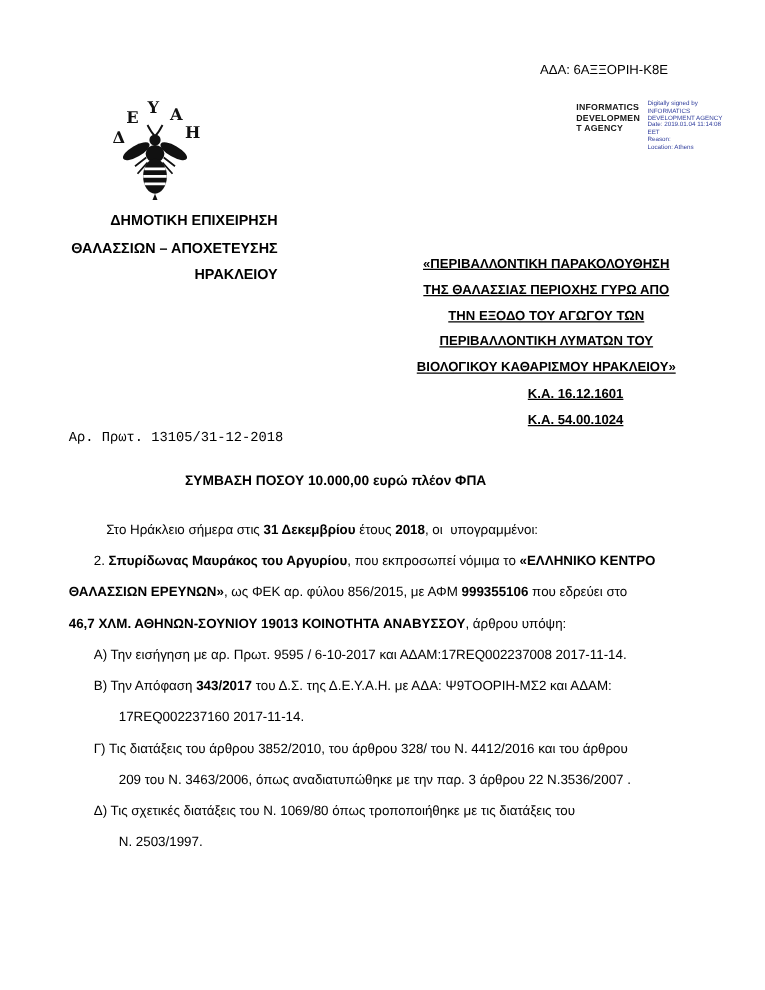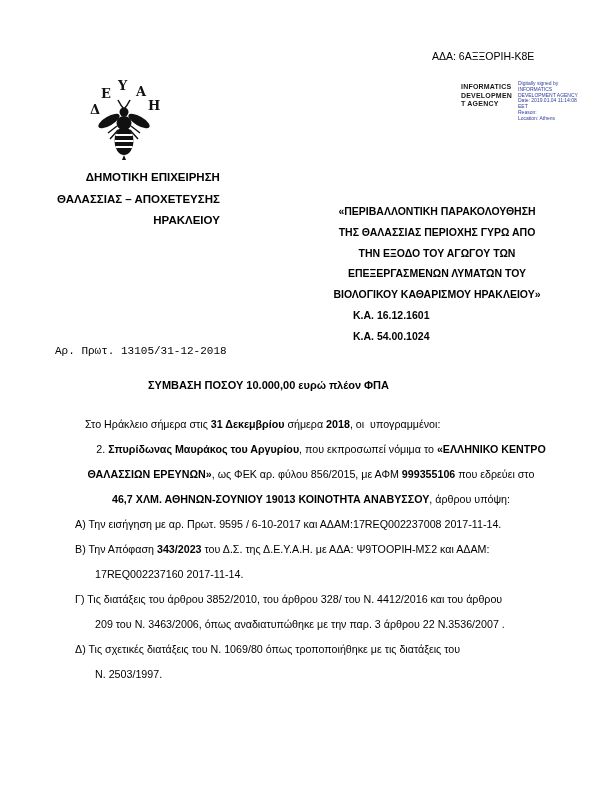--- a/index.html
+++ b/index.html
@@ -15,34 +15,34 @@
   .agency { position:absolute; left:461px; top:43px; font-size:7px; line-height:8.5px;
             font-weight:bold; letter-spacing:.2px; color:#161616; }
   .sig { position:absolute; left:518px; top:41px; width:62px; font-size:5px;
          line-height:5.8px; color:#33409e; }
 
   .org { position:absolute; left:57px; top:127px; font-size:11.5px; font-weight:bold;
          line-height:21.5px;text-align:right; }
   .org div:nth-child(3) { padding-left:31px; }
 
   .project { position:absolute; left:306px; top:161px; width:262px; font-size:10.5px;
-             font-weight:bold; line-height:20.8px; text-align:center; }
-  .project div:nth-child(6), .project div:nth-child(7) { text-align:left; padding-left:47px; }
+             font-weight:bold; line-height:20.8px; text-align:center;text-decoration:underline; }
+  .project div:nth-child(6), .project div:nth-child(7) { text-align:center; padding-left:47px; }
 
   .protocol { position:absolute; left:55px; top:305px; font-size:11px;font-family:Liberation Mono, monospace; }
 
   .contract-title { position:absolute; left:148px; top:339px; font-size:11px; font-weight:bold; }
 
   .body-text { position:absolute; left:55px; top:372px; width:512px; font-size:10.7px;
                line-height:25px; }
   .body-text p { white-space:pre-wrap; margin:0; }
   .b { font-weight:bold; }
   p.indent   { text-indent:30px; }
   p.item1    { padding-left:30px; text-indent:-17px; }
-  p.item2    { text-indent:20px;text-align:center; }
+  p.item2    { text-indent:20px; }
   p.refA     { padding-left:20px; }
   p.refHang  { padding-left:40px; text-indent:-20px; }
 </style>
 </head>
 <body>
 
 <div class="page">
 
   <div class="ada">ΑΔΑ: 6ΑΞΞΟΡΙΗ-Κ8Ε</div>
 
@@ -76,45 +76,45 @@
       <div>INFORMATICS</div>
       <div>DEVELOPMENT AGENCY</div>
       <div>Date: 2019.01.04 11:14:08</div>
       <div>EET</div>
       <div>Reason:</div>
       <div>Location: Athens</div>
     </div>
 
   <div class="org">
       <div>ΔΗΜΟΤΙΚΗ ΕΠΙΧΕΙΡΗΣΗ</div>
-      <div>ΘΑΛΑΣΣΙΑΣ – ΑΠΟΧΕΤΕΥΣΗΣ</div>
+      <div>ΘΑΛΑΣΣΙΩΝ – ΑΠΟΧΕΤΕΥΣΗΣ</div>
       <div>ΗΡΑΚΛΕΙΟΥ</div>
     </div>
 
   <div class="project">
       <div>«ΠΕΡΙΒΑΛΛΟΝΤΙΚΗ ΠΑΡΑΚΟΛΟΥΘΗΣΗ</div>
       <div>ΤΗΣ ΘΑΛΑΣΣΙΑΣ ΠΕΡΙΟΧΗΣ ΓΥΡΩ ΑΠΟ</div>
       <div>ΤΗΝ  ΕΞΟΔΟ ΤΟΥ ΑΓΩΓΟΥ ΤΩΝ</div>
-      <div>ΕΠΕΞΕΡΓΑΣΜΕΝΩΝ ΛΥΜΑΤΩΝ ΤΟΥ</div>
+      <div>ΠΕΡΙΒΑΛΛΟΝΤΙΚΗ ΛΥΜΑΤΩΝ ΤΟΥ</div>
       <div>ΒΙΟΛΟΓΙΚΟΥ   ΚΑΘΑΡΙΣΜΟΥ ΗΡΑΚΛΕΙΟΥ»</div>
       <div>Κ.Α. 16.12.1601</div>
       <div>Κ.Α. 54.00.1024</div>
     </div>
 
   <div class="protocol">Αρ. Πρωτ. 13105/31-12-2018</div>
 
   <div class="contract-title">ΣΥΜΒΑΣΗ ΠΟΣΟΥ  10.000,00 ευρώ  πλέον ΦΠΑ</div>
 
   <div class="body-text">
-    <p class="indent"><span>Στο Ηράκλειο σήμερα στις </span><span class="b">31 Δεκεμβρίου</span><span> σήμερα </span><span class="b">2018</span><span>, οι  υπογραμμένοι:</span></p>
+    <p class="indent"><span>Στο Ηράκλειο σήμερα στις </span><span class="b">31 Δεκεμβρίου</span><span> έτους </span><span class="b">2018</span><span>, οι  υπογραμμένοι:</span></p>
     <p class="item2"><span>2. </span><span class="b">Σπυρίδωνας Μαυράκος του Αργυρίου</span><span>, που εκπροσωπεί νόμιμα το </span><span class="b">«ΕΛΛΗΝΙΚΟ ΚΕΝΤΡΟ
 ΘΑΛΑΣΣΙΩΝ ΕΡΕΥΝΩΝ»</span><span>, ως ΦΕΚ αρ. φύλου 856/2015, με ΑΦΜ </span><span class="b">999355106</span><span> που εδρεύει στο
 </span><span class="b">46,7 ΧΛΜ. ΑΘΗΝΩΝ-ΣΟΥΝΙΟΥ 19013 ΚΟΙΝΟΤΗΤΑ ΑΝΑΒΥΣΣΟΥ</span><span>, άρθρου υπόψη:</span></p>
     <p class="refA"><span>Α) Την εισήγηση με αρ. Πρωτ. 9595 / 6-10-2017 και ΑΔΑΜ:17REQ002237008 2017-11-14.</span></p>
-    <p class="refHang"><span>Β) Την Απόφαση </span><span class="b">343/2023</span><span> του Δ.Σ. της Δ.Ε.Υ.Α.Η. με ΑΔΑ: Ψ9ΤΟΟΡΙΗ-ΜΣ2 και ΑΔΑΜ:
+    <p class="refHang"><span>Β) Την Απόφαση </span><span class="b">343/2017</span><span> του Δ.Σ. της Δ.Ε.Υ.Α.Η. με ΑΔΑ: Ψ9ΤΟΟΡΙΗ-ΜΣ2 και ΑΔΑΜ:
 17REQ002237160 2017-11-14.</span></p>
     <p class="refHang"><span>Γ) Τις διατάξεις του άρθρου 3852/2010, του άρθρου 328/ του Ν. 4412/2016 και του άρθρου
 209 του Ν. 3463/2006, όπως αναδιατυπώθηκε με την παρ. 3 άρθρου 22 Ν.3536/2007 .</span></p>
     <p class="refHang"><span>Δ) Τις σχετικές διατάξεις του Ν. 1069/80 όπως τροποποιήθηκε με τις διατάξεις του
 Ν. 2503/1997.</span></p>
   </div>
 
 </div>
 
 </body></html>

